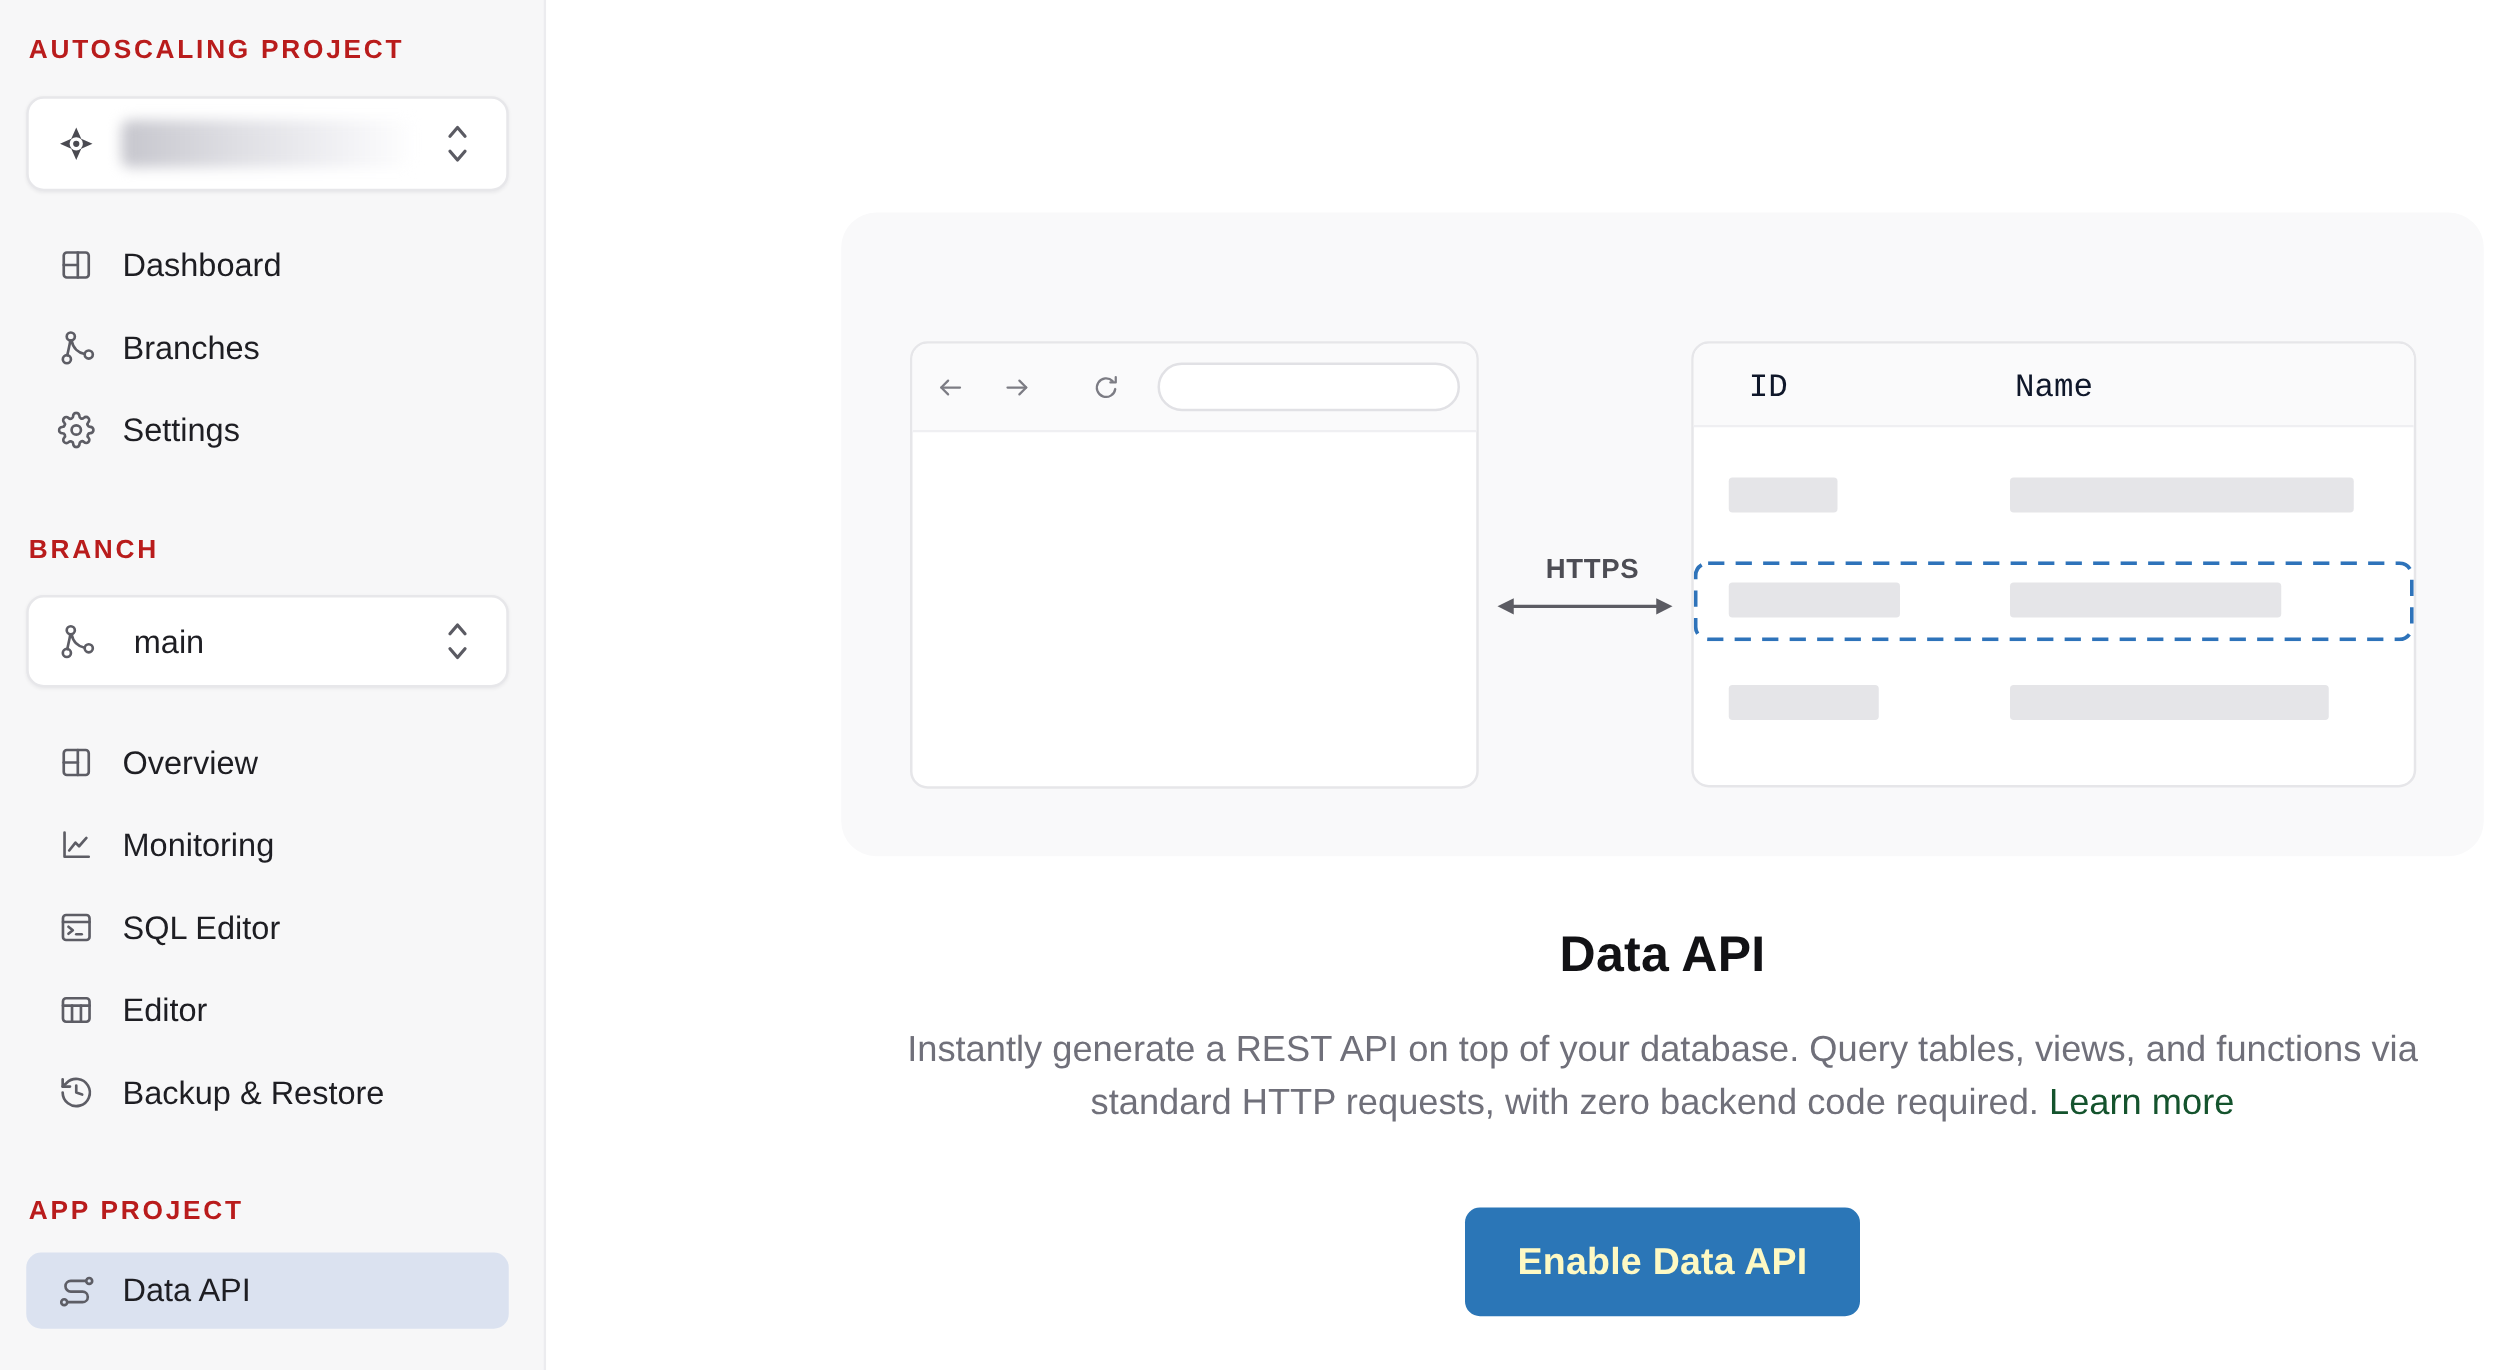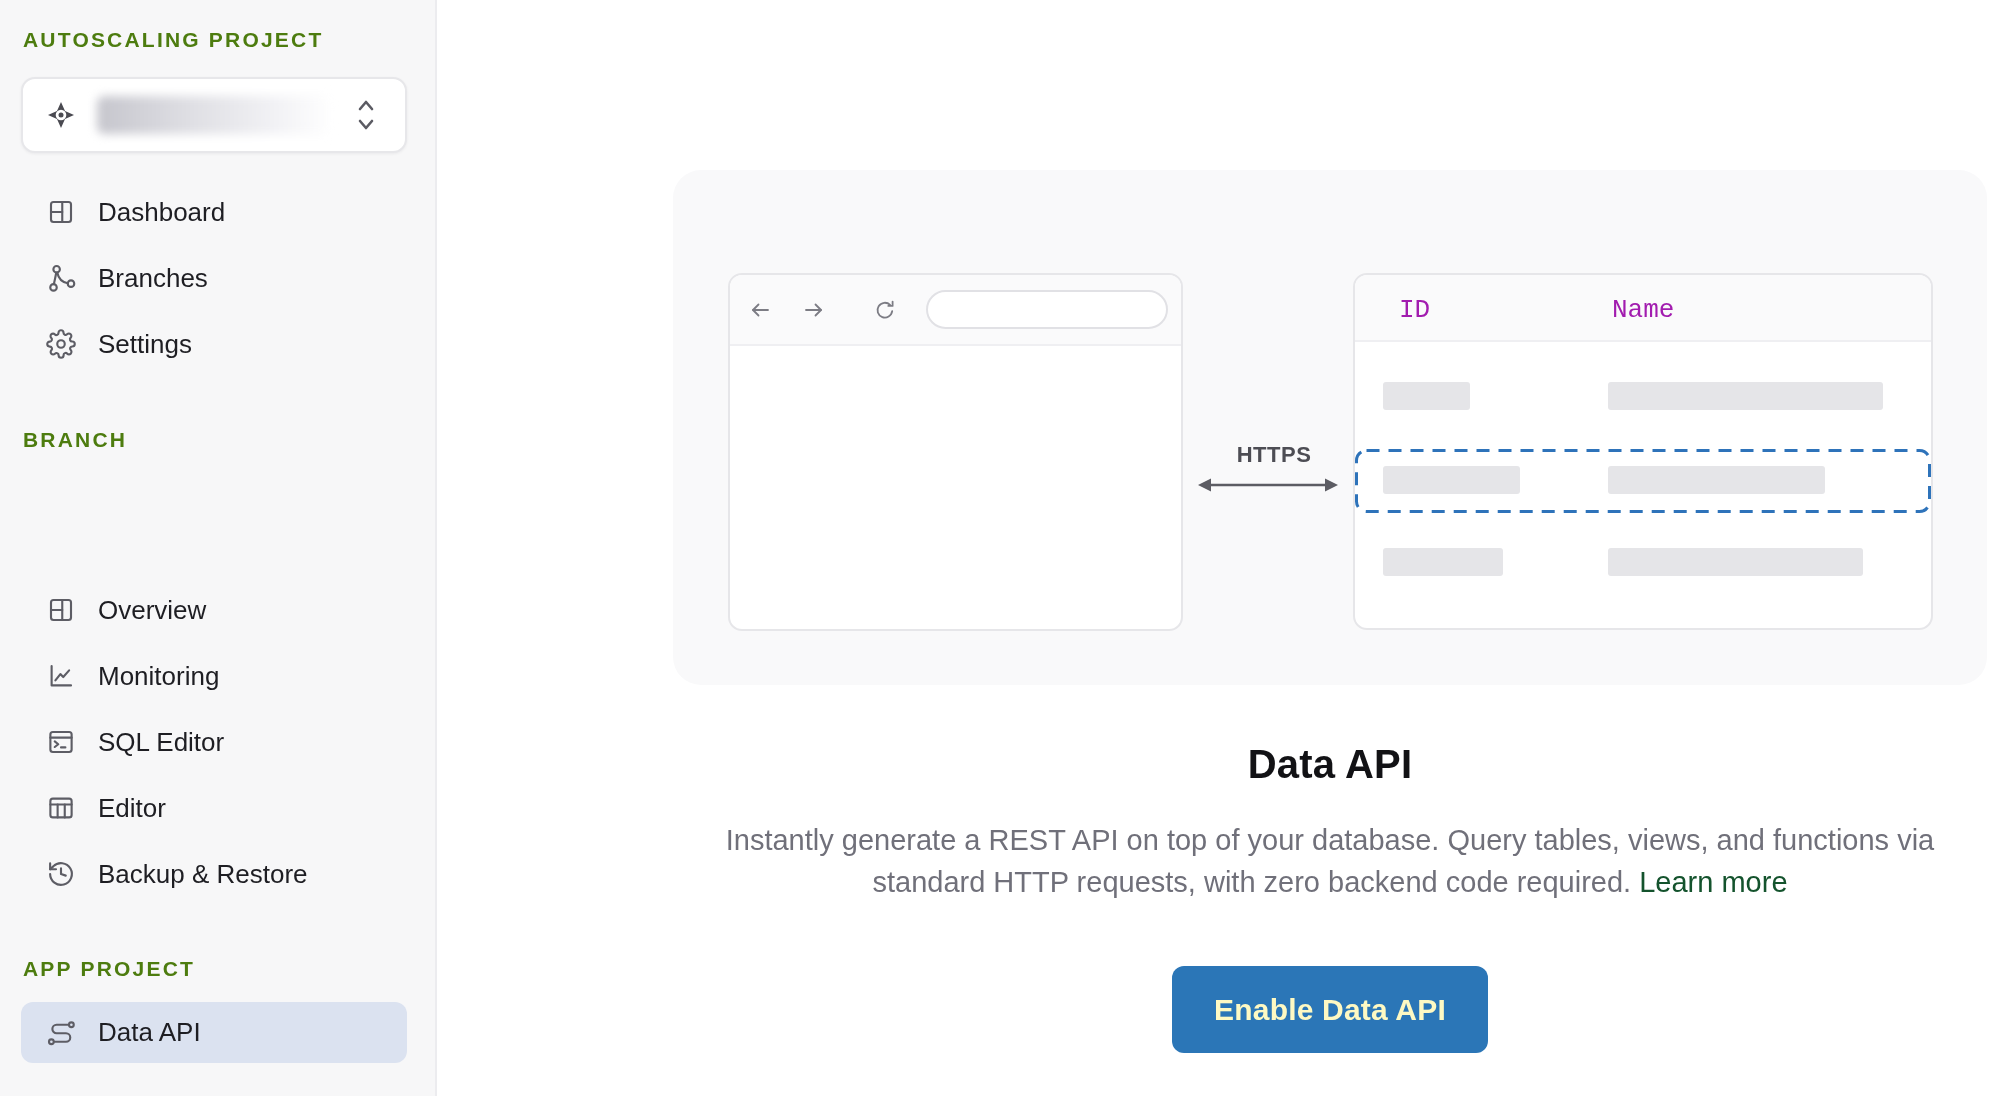--- a/index.html
+++ b/index.html
@@ -4,21 +4,21 @@
 <style>
   * { margin:0; padding:0; box-sizing:border-box; }
   html,body { width:2000px; height:1096px; background:#fff; overflow:hidden;
     font-family:"Liberation Sans","DejaVu Sans",sans-serif; }
   .app { position:relative; width:2000px; height:1096px; }
 
   
   .sidebar { position:absolute; left:0; top:0; width:437px; height:1096px;
     background:#f7f7f8; border-right:2px solid #ececef; }
   .slabel { position:absolute; left:23px; font-size:21px; font-weight:700;
-    letter-spacing:2.2px; color:#4d7c0f; }
+    letter-spacing:2.2px; color:#b91c1c; }
   .slabel.project { top:28px; }
   .slabel.branch  { top:428px; }
   .slabel.backend { top:957px; }
 
   .selector { position:absolute; left:21px; width:386px; background:#fff;
     border:2px solid #e7e7ea; border-radius:14px;
     box-shadow:0 1px 3px rgba(24,24,28,.06); display:flex; align-items:center;
     padding:0 30px 0 23px; cursor:pointer; }
   .selector.project { top:77px;  height:76px; }
   .selector.branch  { top:476px; height:74px; }
@@ -56,21 +56,21 @@
     stroke-width:1.8; stroke-linecap:round; stroke-linejoin:round; }
   .tool-ic.fwd { margin-left:28px; } .tool-ic.refresh { margin-left:45px; }
   .url-pill { margin-left:28px; width:242px; height:39px; background:#fff;
     border:2px solid #e1e1e5; border-radius:20px; }
 
   .db-table { position:absolute; left:680px; top:103px; width:580px; height:357px;
     background:#fff; border:2px solid #e6e6e9; border-radius:14px; }
   .thead { position:relative; height:67px; background:#fafafb;
     border-bottom:2px solid #efeff2; border-radius:12px 12px 0 0;
     font-family:"Liberation Mono","DejaVu Sans Mono",monospace;
-    font-size:26px; color:#a21caf; }
+    font-size:26px; color:#0f172a; }
   .thead .col { position:absolute; top:20px; }
   .thead .col.id   { left:44px; }
   .thead .col.name { left:257px; }
   .bar { position:absolute; height:28px; background:#e5e5e8; border-radius:3px; }
   .dashed-svg { position:absolute; left:0; top:174px; width:576px; height:64px; }
 
   .https { position:absolute; left:510px; top:272px; width:170px; text-align:center; }
   .https-label { font-size:22px; font-weight:700; color:#4d4d54; letter-spacing:.5px;padding-left:12px; }
   .https svg { margin-top:6px; display:inline-block; }
 
@@ -140,20 +140,38 @@
             <circle cx="12" cy="12" r="3"></circle>
             <path d="M19.4 15a1.65 1.65 0 0 0 .33 1.82l.06.06a2 2 0 0 1 0 2.83 2 2 0 0 1-2.83 0l-.06-.06a1.65 1.65 0 0 0-1.82-.33 1.65 1.65 0 0 0-1 1.51V21a2 2 0 0 1-2 2 2 2 0 0 1-2-2v-.09A1.65 1.65 0 0 0 9 19.4a1.65 1.65 0 0 0-1.82.33l-.06.06a2 2 0 0 1-2.83 0 2 2 0 0 1 0-2.83l.06-.06a1.65 1.65 0 0 0 .33-1.82 1.65 1.65 0 0 0-1.51-1H3a2 2 0 0 1-2-2 2 2 0 0 1 2-2h.09A1.65 1.65 0 0 0 4.6 9a1.65 1.65 0 0 0-.33-1.82l-.06-.06a2 2 0 0 1 0-2.83 2 2 0 0 1 2.83 0l.06.06a1.65 1.65 0 0 0 1.82.33H9a1.65 1.65 0 0 0 1-1.51V3a2 2 0 0 1 2-2 2 2 0 0 1 2 2v.09a1.65 1.65 0 0 0 1 1.51 1.65 1.65 0 0 0 1.82-.33l.06-.06a2 2 0 0 1 2.83 0 2 2 0 0 1 0 2.83l-.06.06a1.65 1.65 0 0 0-.33 1.82V9a1.65 1.65 0 0 0 1.51 1H21a2 2 0 0 1 2 2 2 2 0 0 1-2 2h-.09a1.65 1.65 0 0 0-1.51 1z"></path>
           </svg>
         </span>
         <span class="nlabel">Settings</span>
       </div>
     </nav>
 
     <div class="slabel branch">BRANCH</div>
 
+    <div class="selector branch">
+      <span class="icon">
+        <svg viewBox="0 0 24 24">
+          <circle cx="8.5" cy="5" r="2.6"></circle>
+          <circle cx="6" cy="19.5" r="2.6"></circle>
+          <circle cx="20" cy="16.5" r="2.6"></circle>
+          <path d="M8.2 7.6 C7.6 11.5 6.8 14 6.3 17"></path>
+          <path d="M9 7.6 C10 12.5 13.5 15.5 17.4 16.2"></path>
+        </svg>
+      </span>
+      <span class="selval">main</span>
+      <span class="chev">
+        <svg width="18" height="38" viewBox="0 0 18 38" fill="none" stroke="#5b5b63" stroke-width="2.6" stroke-linecap="round" stroke-linejoin="round">
+          <path d="M3 13 L9 6 L15 13"></path>
+            <path d="M3 25 L9 32 L15 25"></path>
+        </svg>
+      </span>
+    </div>
 
     <nav class="nav g2">
       <div class="nav-item">
         <span class="icon">
           <svg viewBox="0 0 24 24">
             <rect x="4" y="4" width="16" height="16" rx="2"></rect>
             <line x1="13" y1="4" x2="13" y2="20"></line>
             <line x1="4" y1="12" x2="13" y2="12"></line>
           </svg>
         </span>

